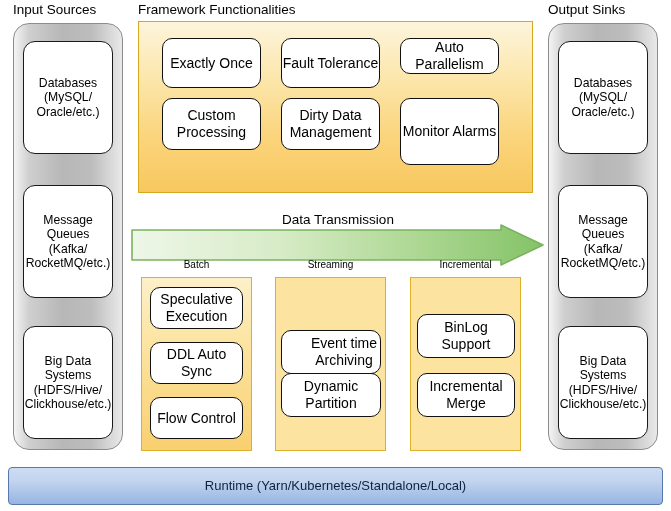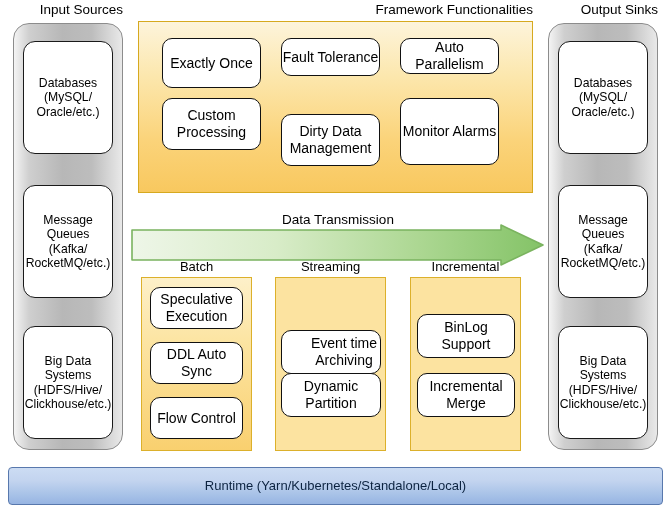--- a/index.html
+++ b/index.html
@@ -26,21 +26,21 @@
     display: flex;
     align-items: center;
     justify-content: center;
     text-align: center;
     line-height: 1.18;
   }
 
   .col-title {
     font-size: 13.5px;
     color: #000;
-    text-align: right;
+    text-align: left;
     white-space: nowrap;
   }
 
   
   .side-col {
     background: linear-gradient(to right,#f4f4f4 0%, #cfcfcf 14%, #b7b7b7 45%, #bdbdbd 72%, #e9e9e9 100%);
     border: 1px solid #8c8c8c;
     border-radius: 16px;
   }
 
@@ -91,21 +91,21 @@
   .arrow-wrap { pointer-events: none; }
   .arrow-label {
     font-size: 13.5px;
     color: #000;
     text-align: center;
     white-space: nowrap;
   }
 
   
   .sub-title {
-    font-size: 13px;
+    font-size: 10px;
     color: #000;
     text-align: center;
     white-space: nowrap;
   }
 
   .sub-panel {
     background: linear-gradient(to bottom,#fdf0c9 0%, #fce5a4 35%, #fbd madera 100%);
     background: linear-gradient(to bottom,#fdf0c9 0%, #fce5a4 35%, #f9d06f 100%);
     border: 1px solid #dcb02b;
   }
@@ -136,28 +136,28 @@
 Systems
 (HDFS/Hive/
 Clickhouse/etc.)</div>
 
   <div class="abs col-title" style="left:138px; top:2px; width:395px;">Framework Functionalities</div>
 
   <div class="abs orange-panel" style="left:138px; top:21px; width:395px; height:172px;"></div>
 
   <div class="abs white-box center-txt" style="left:162px; top:38px; width:99px; height:50px; white-space:pre-line;">Exactly Once</div>
 
-  <div class="abs white-box center-txt" style="left:281px; top:38px; width:99px; height:38px; white-space:pre-line;">Fault Tolerance</div>
+  <div class="abs white-box center-txt" style="left:281px; top:38px; width:99px; height:50px; white-space:pre-line;">Fault Tolerance</div>
 
   <div class="abs white-box center-txt" style="left:400px; top:38px; width:99px; height:36px; white-space:pre-line;">Auto Parallelism</div>
 
   <div class="abs white-box center-txt" style="left:162px; top:98px; width:99px; height:52px; white-space:pre-line;">Custom
 Processing</div>
 
-  <div class="abs white-box center-txt" style="left:281px; top:98px; width:99px; height:52px; white-space:pre-line;margin-top:16px;">Dirty Data
+  <div class="abs white-box center-txt" style="left:281px; top:98px; width:99px; height:52px; white-space:pre-line;">Dirty Data
 Management</div>
 
   <div class="abs white-box center-txt" style="left:400px; top:98px; width:99px; height:67px; white-space:pre-line;">Monitor Alarms</div>
 
 
   <div class="abs arrow-label" style="left:138px; top:212px; width:400px;">Data Transmission</div>
 
   <div class="abs arrow-wrap" style="left:131px; top:224px; width:414px; height:42px;">
     <svg width="414" height="42" viewBox="0 0 414 42" xmlns="http://www.w3.org/2000/svg">
       <defs>

